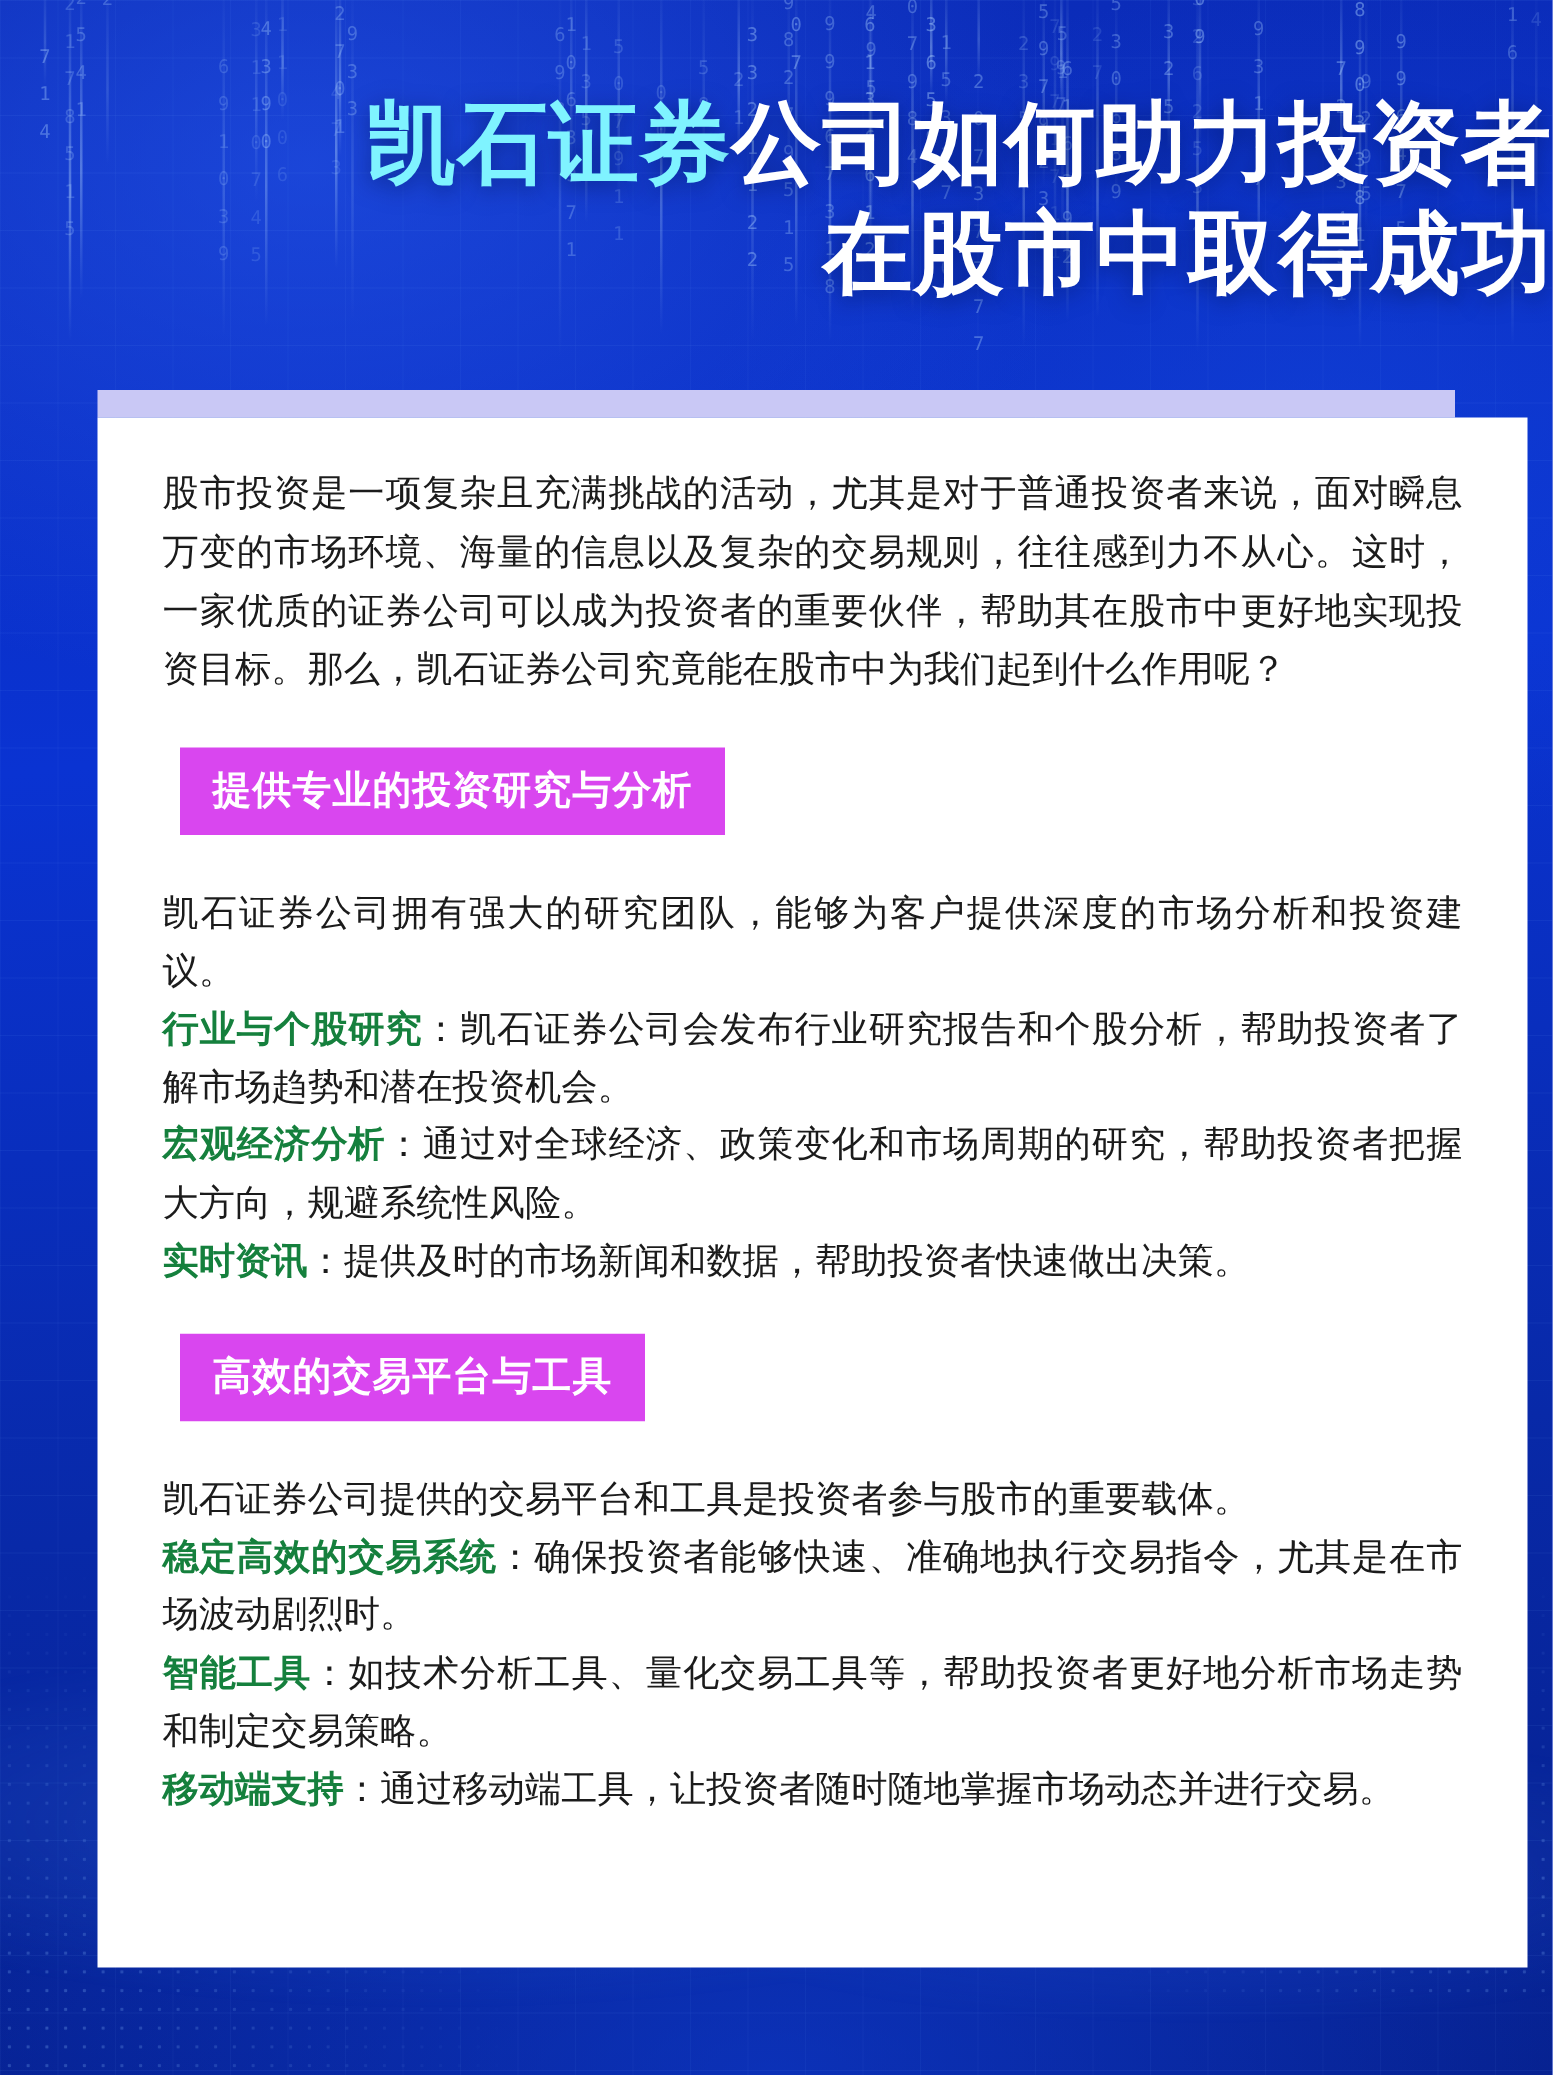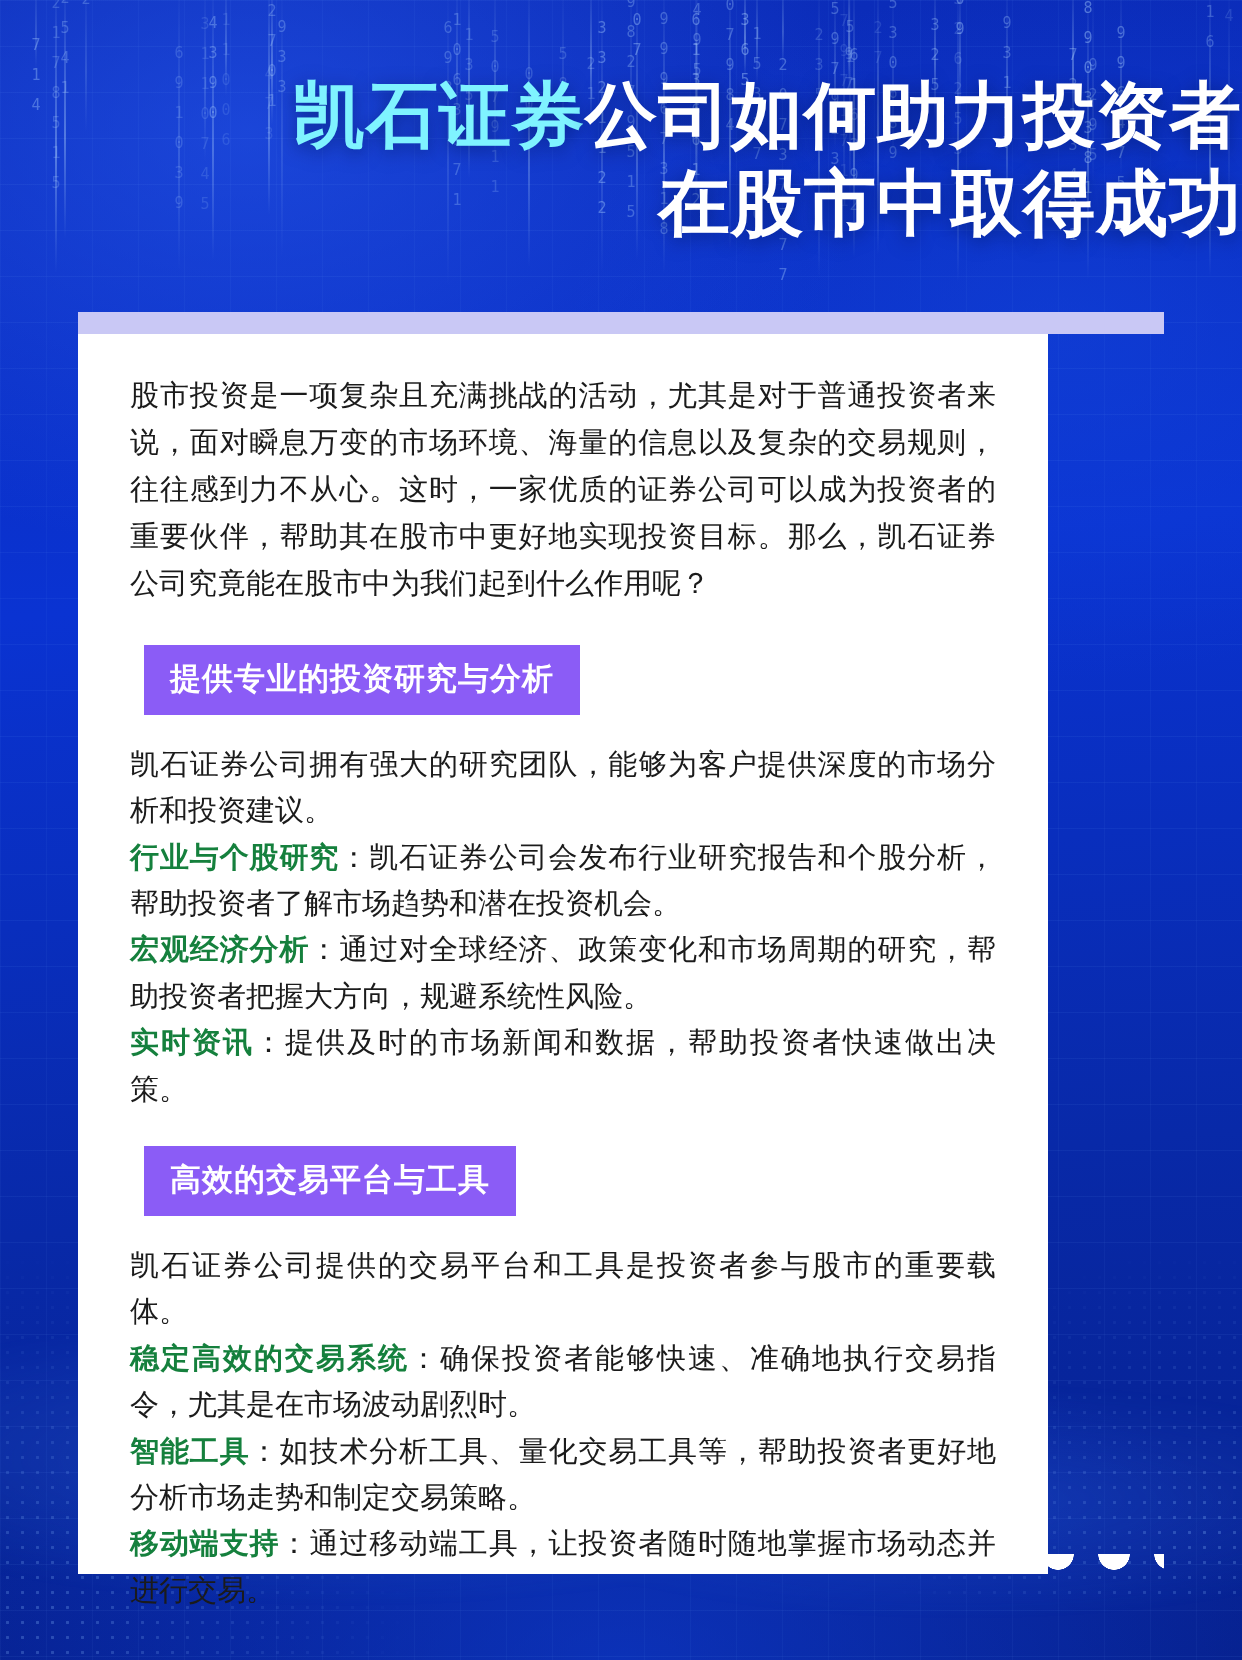--- a/index.html
+++ b/index.html
@@ -110,21 +110,21 @@
     top: 312px;
     width: 1086px;
     height: 22px;
     background: #c9c8f5;
     z-index: 4;
   }
   .card {
     position: absolute;
     left: 78px;
     top: 334px;
-    width: 970px;
+    width: 1144px;
     height: 1240px;
     background: #ffffff;
     z-index: 4;
     padding: 38px 52px 0 52px;
   }
   .card-bottom {
     position: absolute;
     left: 78px;
     top: 1554px;
     width: 1086px;
@@ -139,26 +139,26 @@
   p.body {
     font-size: 29px;
     line-height: 1.62;
     color: #1b1b1b;
     text-align: justify;
     margin-bottom: 4px;
   }
 
   .tag {
     display: inline-block;
-    background: #8b5cf6;
+    background: #d946ef;
     color: #ffffff;
     font-size: 31px;
     font-weight: 700;
     padding: 13px 26px 15px 26px;
-    margin: 34px 0 26px 14px;
+    margin: 34px 0 40px 14px;
     letter-spacing: 1px;
   }
 
   .para {
     font-size: 29px;
     line-height: 1.6;
     color: #1b1b1b;
     text-align: justify;
   }
   .para b { font-weight: 700; color: #15803d; }

